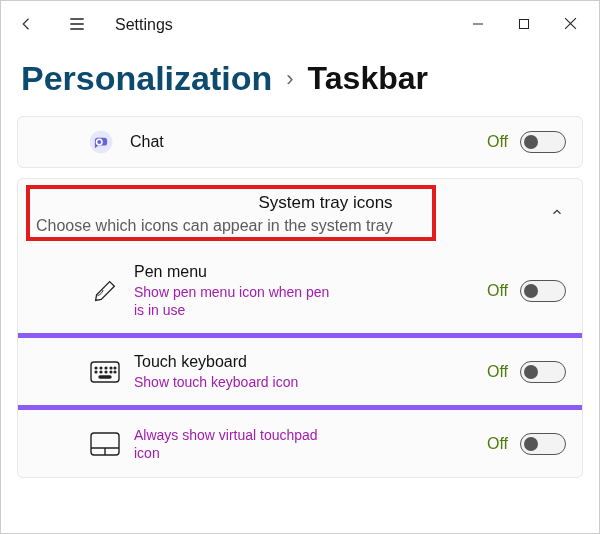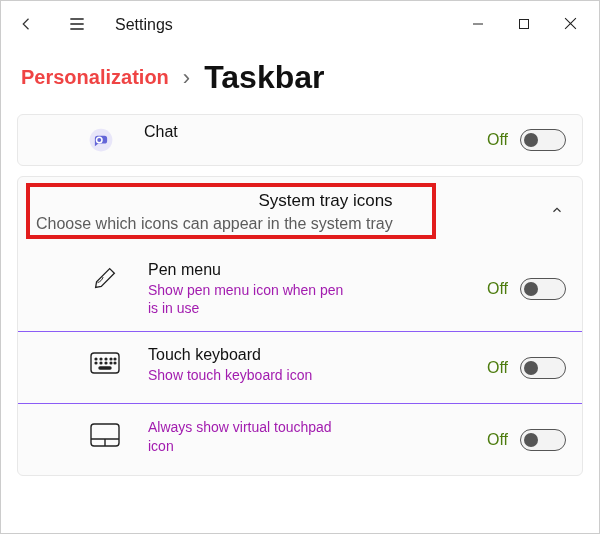--- a/index.html
+++ b/index.html
@@ -25,36 +25,36 @@
   .tb-right { margin-left:auto; display:flex; }
   .win-btn {
     width: 46px; height: 32px;
     display:flex; align-items:center; justify-content:center;
     background:transparent; border:none;
   }
   .breadcrumb {
     display:flex; align-items:center; gap:14px;
     padding: 10px 20px 18px 20px;
   }
-  .bc-parent { font-size:20px; font-weight:600; color:#ef4444; }
+  .bc-parent { font-size:34px; font-weight:600; color:#0c4a6e; }
   .bc-sep { font-size:22px; color:#6b6b6b; }
   .bc-current { font-size:32px; font-weight:600; color:#111; }
   .content { padding: 0 16px 0 16px; display:flex; flex-direction:column; gap:10px; }
   .card {
     background:#fbfbfb;
     border:1px solid #e8e8e8;
     border-radius:6px;
   }
   .item-row {
-    display:flex; 
+    display:flex; align-items:center;
     padding: 14px 16px 14px 20px;
-    gap:26px;
+    gap:12px;
     min-height:72px;
   }
-  .item-row + .item-row { border-top:1px solid #8b5cf6; }
+  .item-row + .item-row { border-top:5px solid #8b5cf6; }
   .indent { padding-left:70px; }
   .item-icon {
     width:34px; height:34px;
     display:flex; align-items:center; justify-content:center;
     flex-shrink:0;
   }
   .item-text { display:flex; flex-direction:column; gap:2px; flex:0 1 200px; }
   .item-title { font-size:16px; color:#111; }
   .item-sub { font-size:14px; color:#a21caf; line-height:1.3; }
   .spacer { flex:1; }

